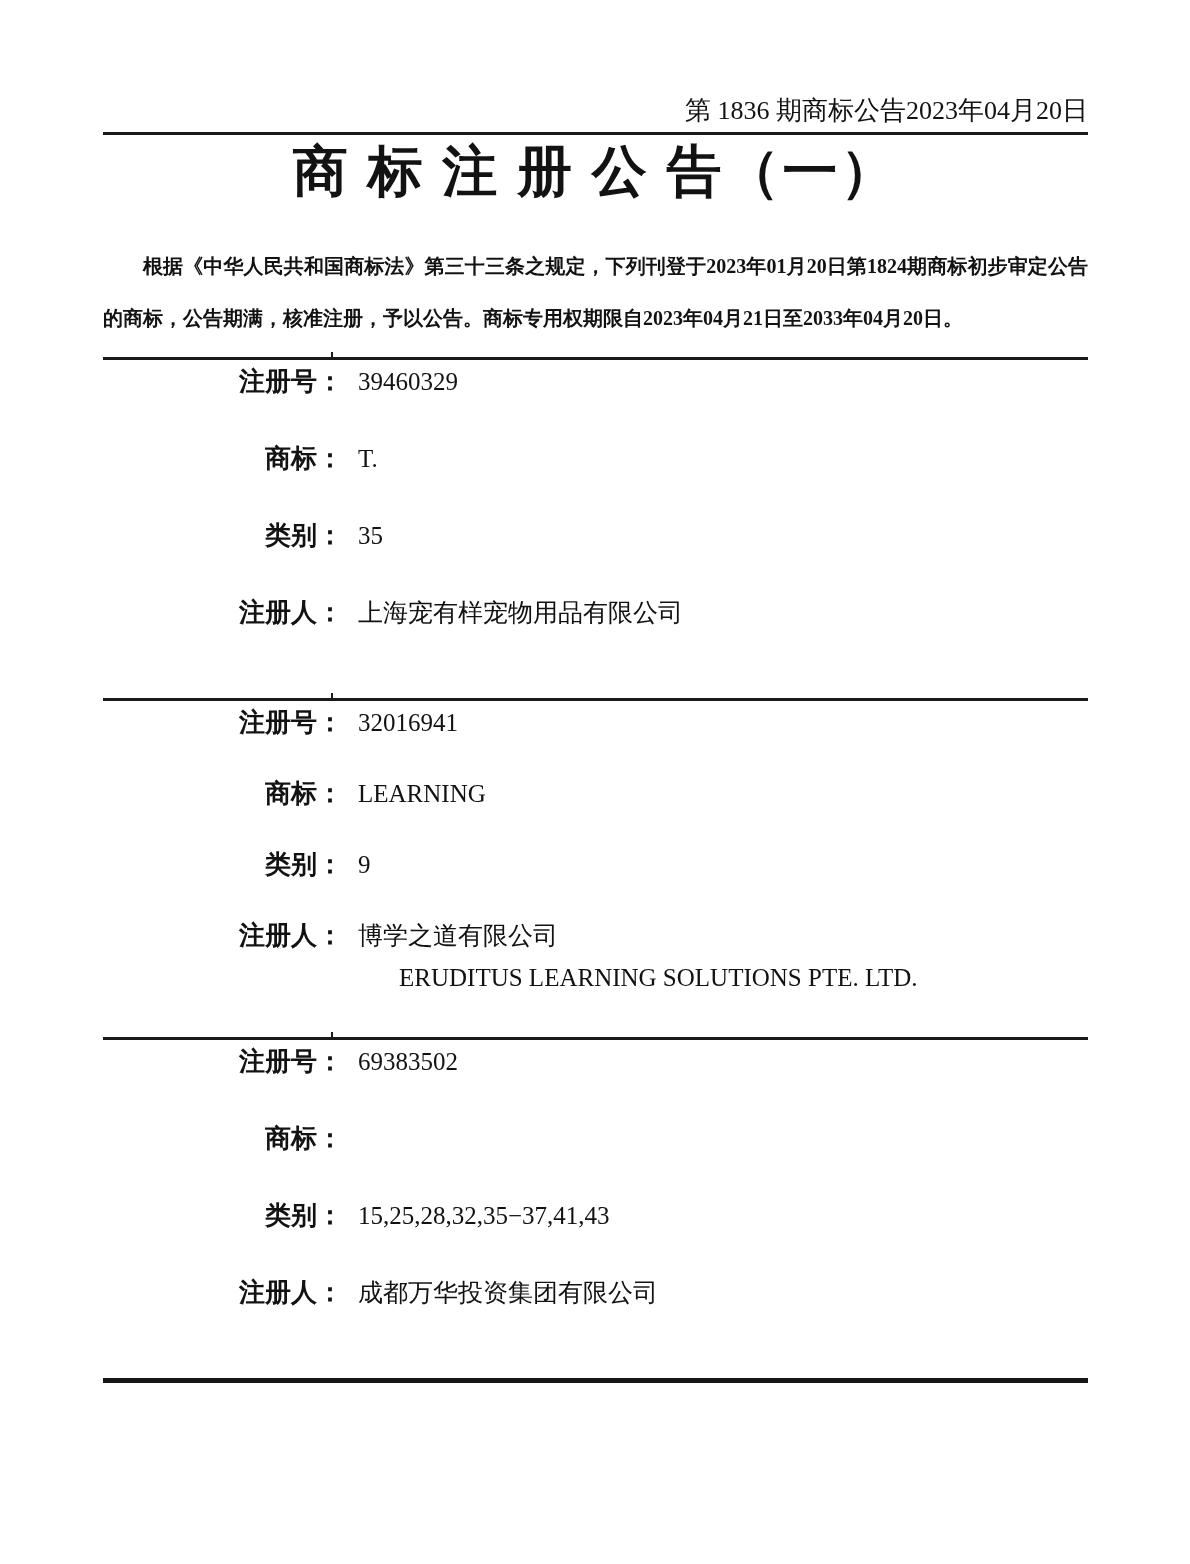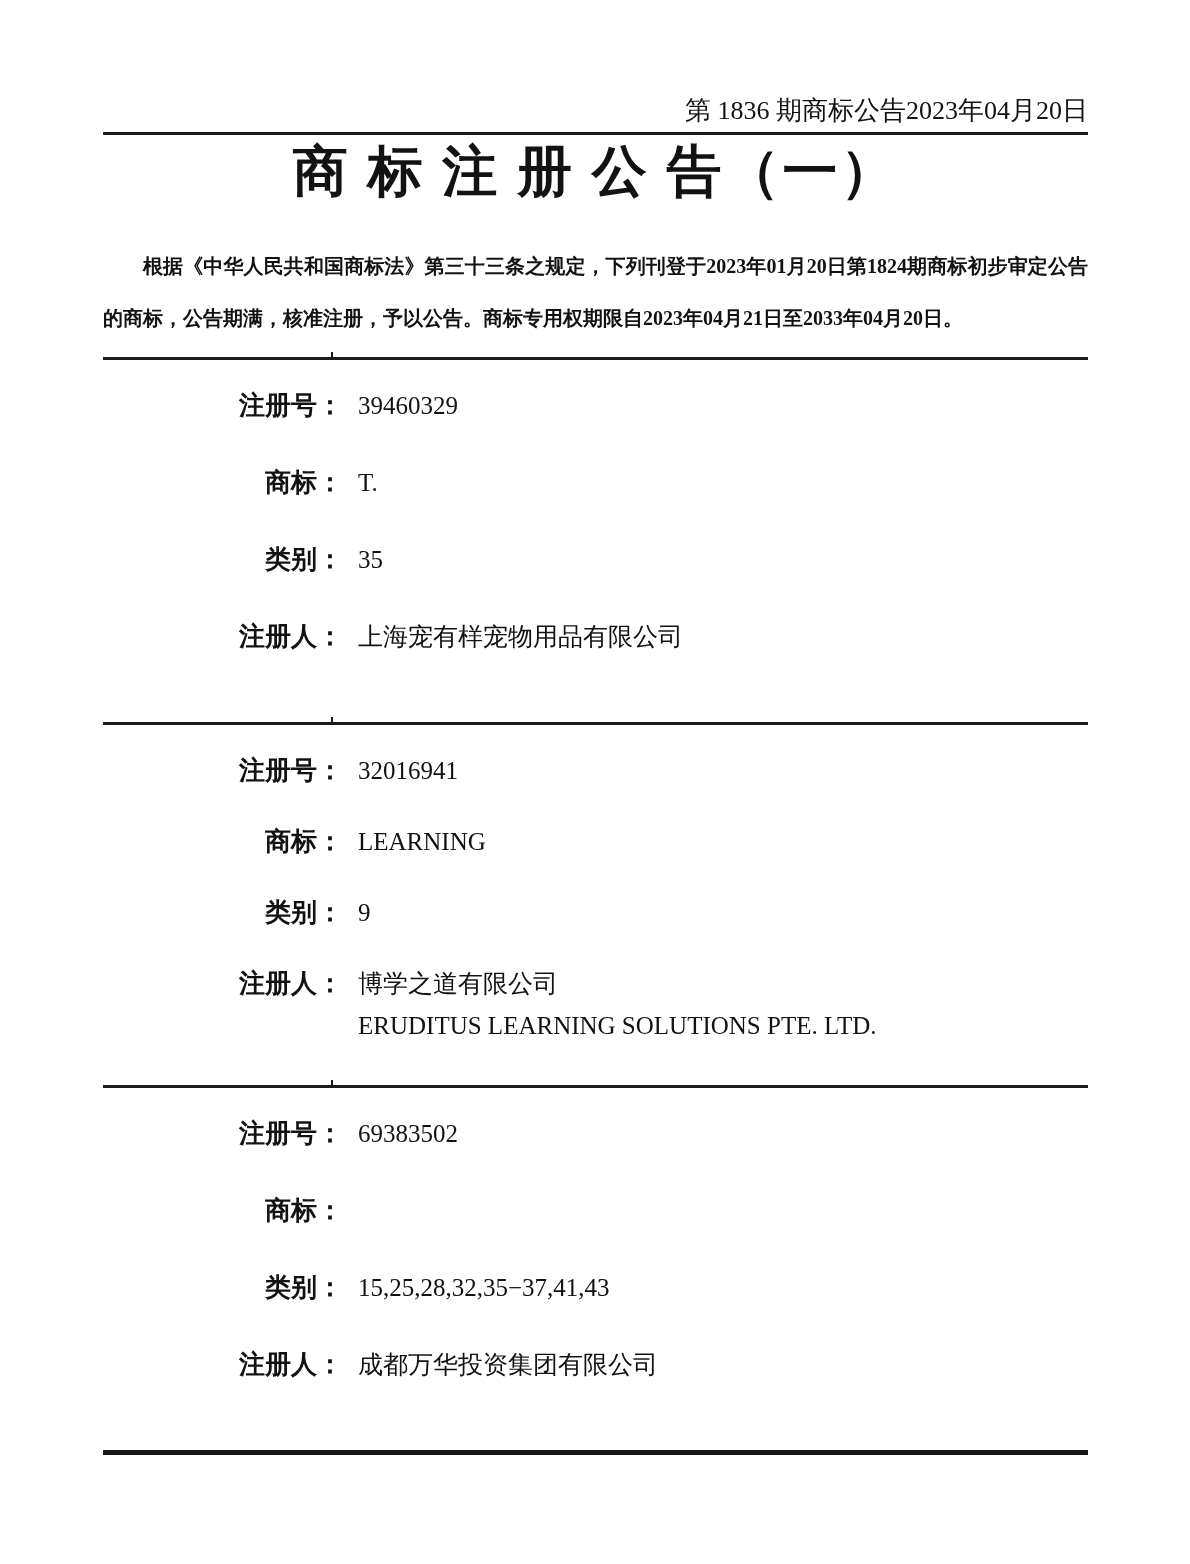--- a/index.html
+++ b/index.html
@@ -54,35 +54,35 @@
   
   .intro {
     margin-top: 44px;
     font-size: 20px; line-height: 52px;
     font-weight: 700;
     text-align: justify;
     text-indent: 2em;
   }
 
   
-  .entry { padding: 32px 0 22px; }
+  .entry { padding: 8px 0 22px; }
   .entry--compact { padding-bottom: 2px; }
   .row { display: flex; align-items: flex-start; margin-bottom: 50px; }
   .entry--compact .row { margin-bottom: 44px; }
   .lbl {
     flex: none; width: 240px;
     text-align: right;
     font-weight: 700;
     font-size: 26px; line-height: 27px;
   }
   .val {
     padding-left: 15px;
     font-size: 25px; line-height: 27px;
   }
-  .val-line2 { display: block; margin-top: 15px; }
+  .val-line2 { display: block; margin-top: 15px; margin-left: 41px; }
 </style>
 </head>
 <body>
 
 <div class="page">
 
   <div class="hdr">
     <span>第 1836 期商标公告</span>
     <span>2023年04月20日</span>
   </div>

